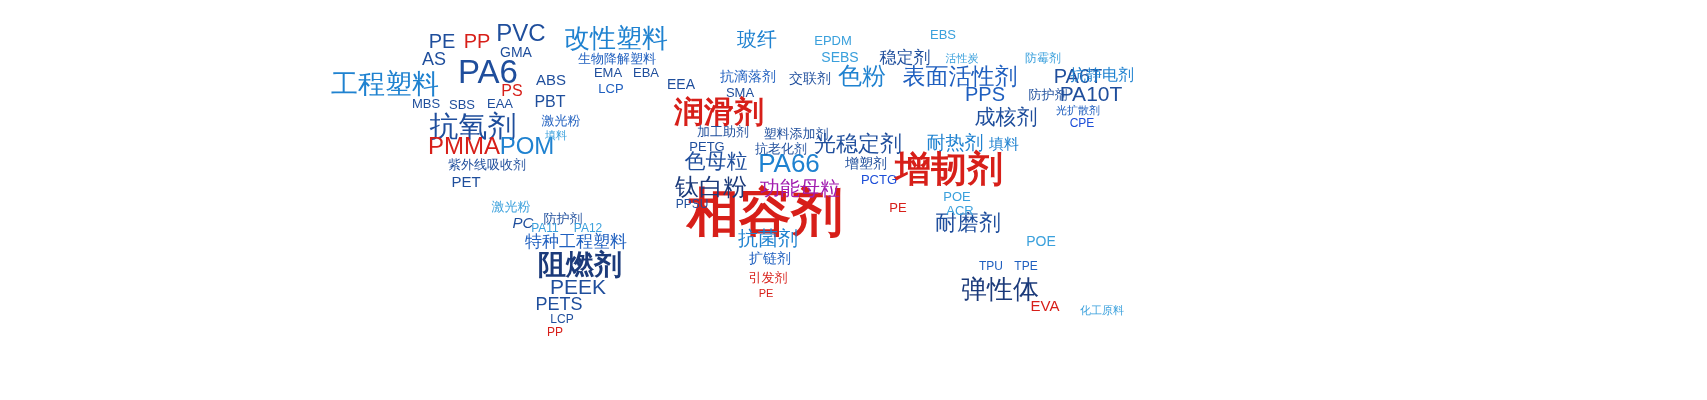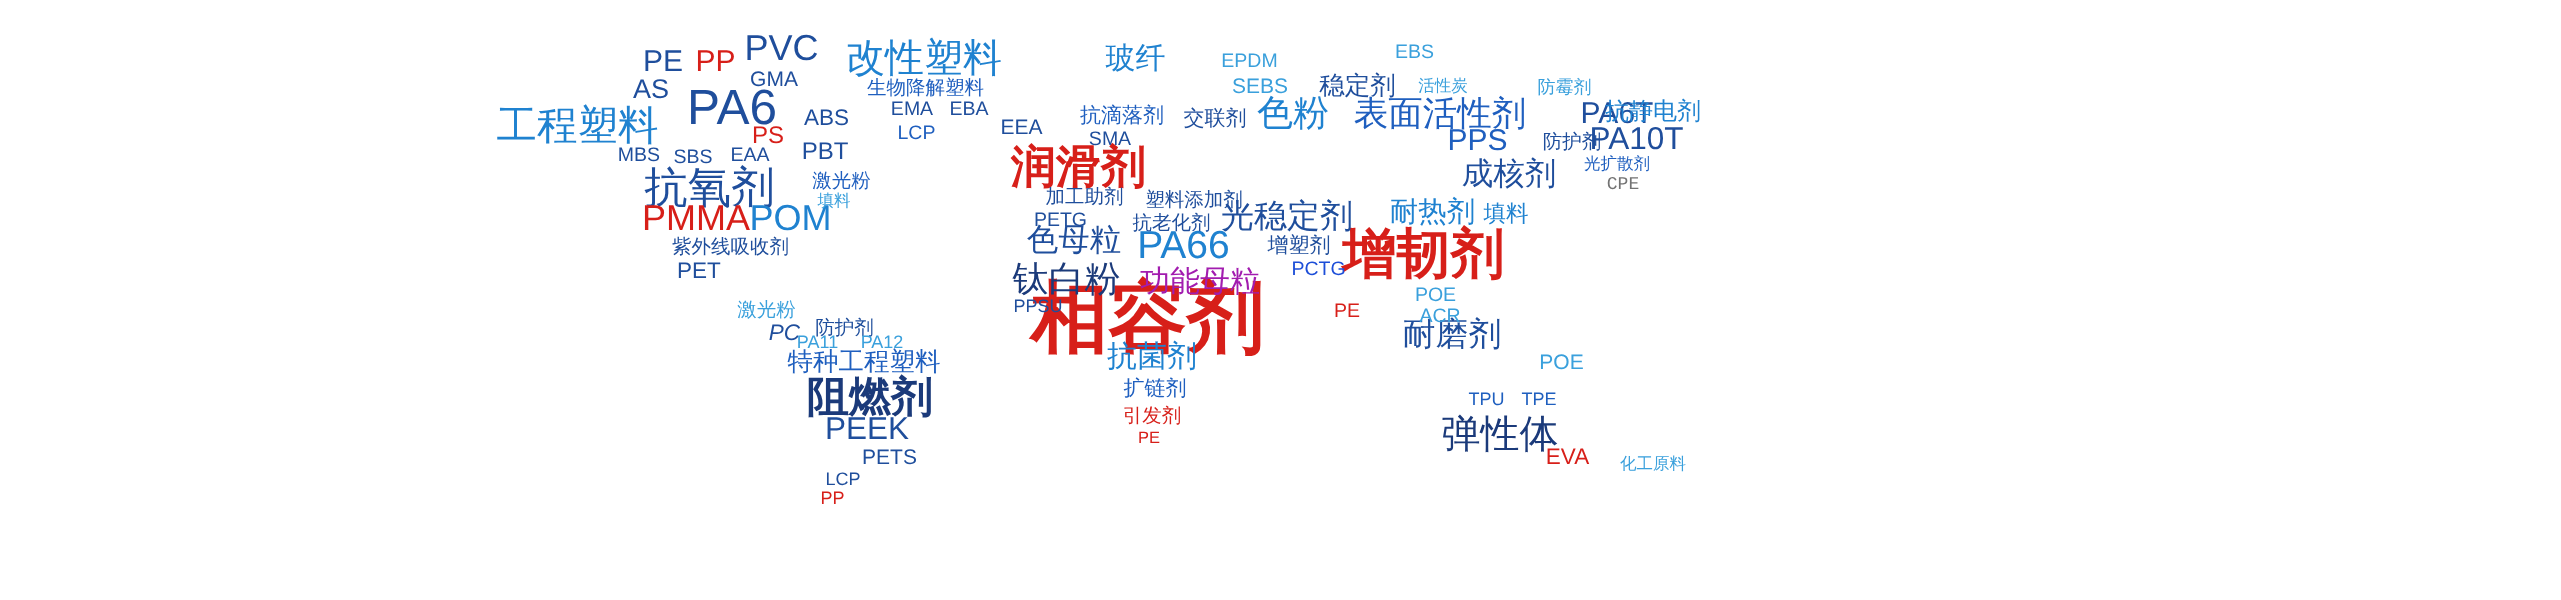--- a/index.html
+++ b/index.html
@@ -77,39 +77,39 @@
     <span class="word w-normal" style="left: 550px; top: 102px; font-size: 16px; color: rgb(31, 78, 156);">PBT</span>
     <span class="word w-normal" style="left: 561px; top: 120px; font-size: 13px; color: rgb(31, 95, 191);">激光粉</span>
     <span class="word w-normal" style="left: 556px; top: 135px; font-size: 11px; color: rgb(58, 160, 220);">填料</span>
     <span class="word w-normal" style="left: 487px; top: 164px; font-size: 13px; color: rgb(31, 78, 156);">紫外线吸收剂</span>
     <span class="word w-normal" style="left: 466px; top: 181px; font-size: 15px; color: rgb(31, 78, 156);">PET</span>
     <span class="word w-normal" style="left: 511px; top: 206px; font-size: 13px; color: rgb(58, 160, 220);">激光粉</span>
     <span class="word w-normal" style="left: 523px; top: 222px; font-size: 15px; color: rgb(31, 78, 156); font-style: italic;">PC</span>
     <span class="word w-normal" style="left: 563px; top: 218px; font-size: 13px; color: rgb(31, 78, 156);">防护剂</span>
     <span class="word w-normal" style="left: 545px; top: 228px; font-size: 12px; color: rgb(58, 160, 220);">PA11</span>
     <span class="word w-normal" style="left: 588px; top: 228px; font-size: 12px; color: rgb(58, 160, 220);">PA12</span>
-    <span class="word w-normal" style="left: 593px; top: 304px; font-size: 14px; color: rgb(31, 78, 156);">PETS</span>
+    <span class="word w-normal" style="left: 559px; top: 304px; font-size: 18px; color: rgb(31, 78, 156);">PETS</span>
     <span class="word w-normal" style="left: 562px; top: 319px; font-size: 12px; color: rgb(31, 78, 156);">LCP</span>
     <span class="word w-normal" style="left: 555px; top: 332px; font-size: 12px; color: rgb(215, 31, 25);">PP</span>
     <span class="word w-normal" style="left: 617px; top: 58px; font-size: 13px; color: rgb(31, 95, 191);">生物降解塑料</span>
     <span class="word w-normal" style="left: 608px; top: 72px; font-size: 13px; color: rgb(31, 78, 156);">EMA</span>
     <span class="word w-normal" style="left: 646px; top: 72px; font-size: 13px; color: rgb(31, 78, 156);">EBA</span>
     <span class="word w-normal" style="left: 611px; top: 88px; font-size: 13px; color: rgb(31, 95, 191);">LCP</span>
     <span class="word w-normal" style="left: 681px; top: 84px; font-size: 14px; color: rgb(31, 78, 156);">EEA</span>
     <span class="word w-normal" style="left: 748px; top: 76px; font-size: 14px; color: rgb(31, 95, 191);">抗滴落剂</span>
     <span class="word w-normal" style="left: 740px; top: 92px; font-size: 13px; color: rgb(31, 78, 156);">SMA</span>
     <span class="word w-normal" style="left: 810px; top: 78px; font-size: 14px; color: rgb(31, 78, 156);">交联剂</span>
     <span class="word w-normal" style="left: 833px; top: 40px; font-size: 13px; color: rgb(58, 160, 220);">EPDM</span>
     <span class="word w-normal" style="left: 840px; top: 57px; font-size: 14px; color: rgb(58, 160, 220);">SEBS</span>
     <span class="word w-normal" style="left: 943px; top: 34px; font-size: 13px; color: rgb(58, 160, 220);">EBS</span>
     <span class="word w-normal" style="left: 962px; top: 58px; font-size: 11px; color: rgb(58, 160, 220);">活性炭</span>
     <span class="word w-normal" style="left: 1043px; top: 58px; font-size: 12px; color: rgb(58, 160, 220);">防霉剂</span>
     <span class="word w-normal" style="left: 1048px; top: 94px; font-size: 13px; color: rgb(31, 78, 156);">防护剂</span>
     <span class="word w-normal" style="left: 1078px; top: 110px; font-size: 11px; color: rgb(31, 95, 191);">光扩散剂</span>
-    <span class="word w-normal" style="left: 1082px; top: 123px; font-size: 12px; color: #737373; font-family: Liberation Mono, monospace;">CPE</span>
+    <span class="word w-normal" style="left: 1082px; top: 123px; font-size: 12px; color: #1d4ed8;">CPE</span>
     <span class="word w-normal" style="left: 1004px; top: 143px; font-size: 15px; color: rgb(31, 130, 208);">填料</span>
     <span class="word w-normal" style="left: 723px; top: 131px; font-size: 13px; color: rgb(31, 78, 156);">加工助剂</span>
     <span class="word w-normal" style="left: 796px; top: 133px; font-size: 13px; color: rgb(31, 78, 156);">塑料添加剂</span>
     <span class="word w-normal" style="left: 707px; top: 146px; font-size: 13px; color: rgb(31, 78, 156);">PETG</span>
     <span class="word w-normal" style="left: 781px; top: 148px; font-size: 13px; color: rgb(31, 78, 156);">抗老化剂</span>
     <span class="word w-normal" style="left: 866px; top: 163px; font-size: 14px; color: rgb(31, 78, 156); text-align: center;">增塑剂</span>
     <span class="word w-normal" style="left: 879px; top: 179px; font-size: 13px; color: #1d4ed8;">PCTG</span>
     <span class="word w-normal" style="left: 692px; top: 204px; font-size: 12px; color: rgb(31, 78, 156);">PPSU</span>
     <span class="word w-normal" style="left: 898px; top: 207px; font-size: 13px; color: rgb(215, 31, 25);">PE</span>
     <span class="word w-normal" style="left: 957px; top: 196px; font-size: 13px; color: rgb(58, 160, 220);">POE</span>

